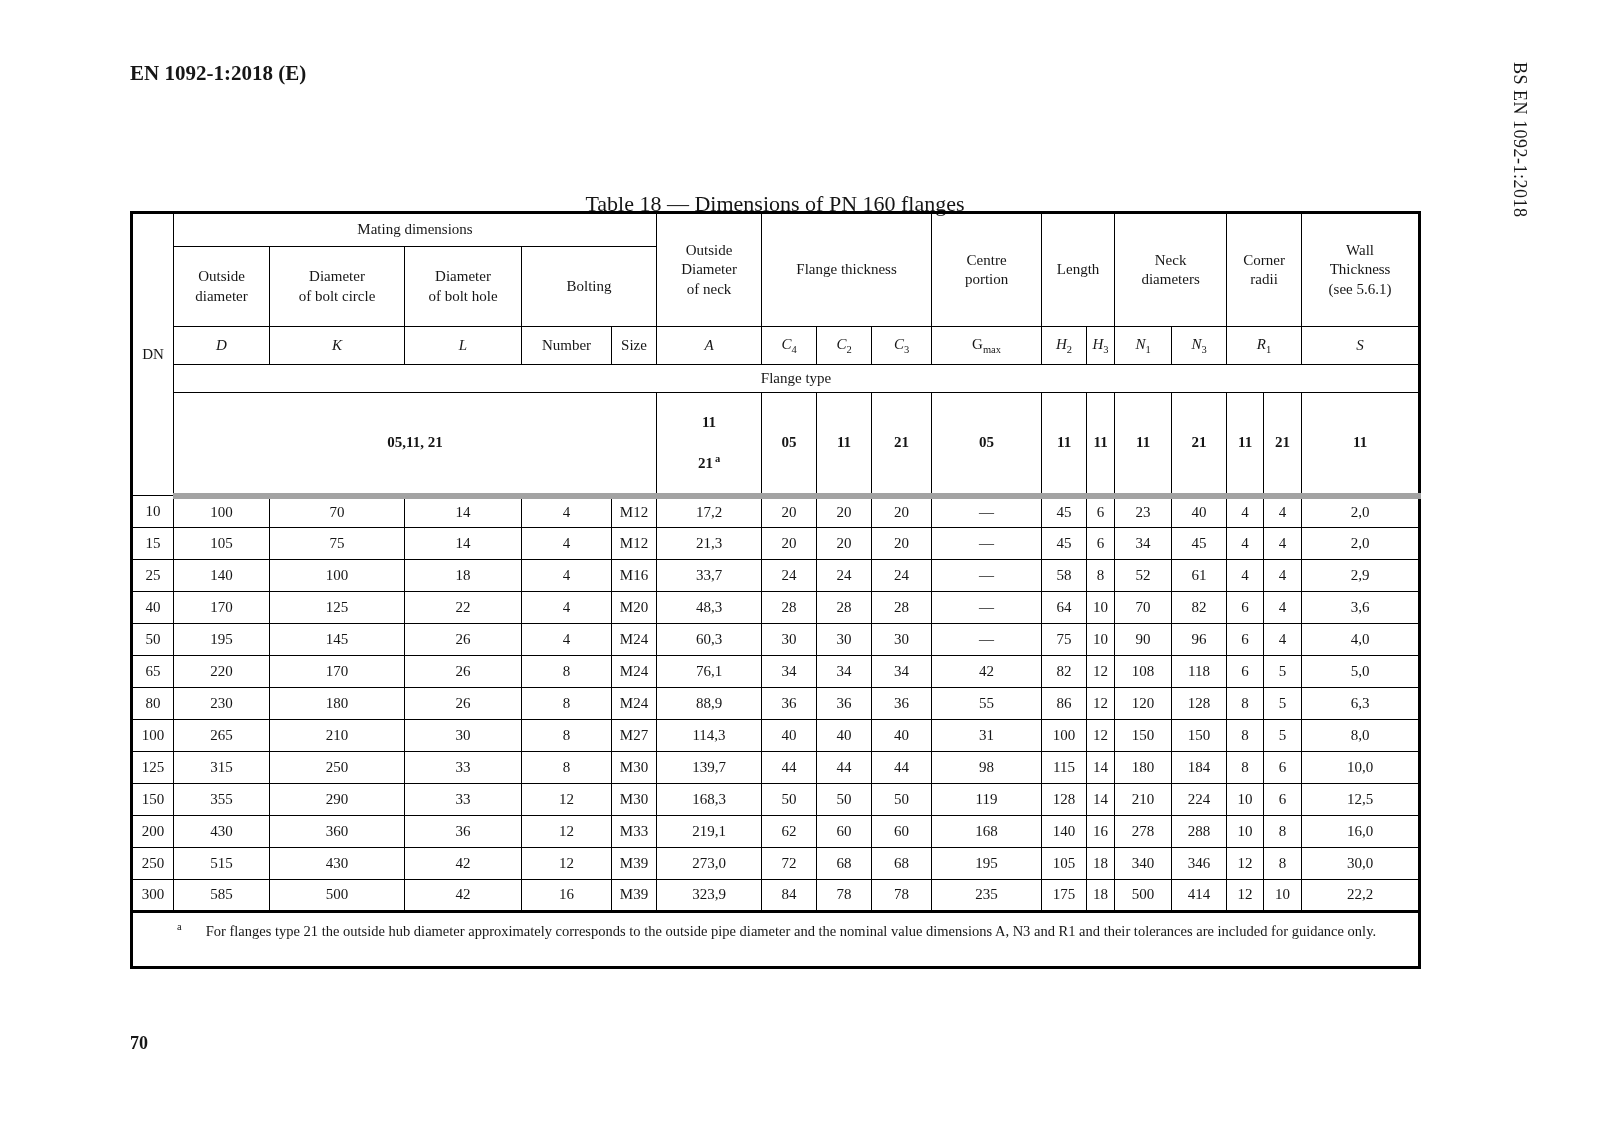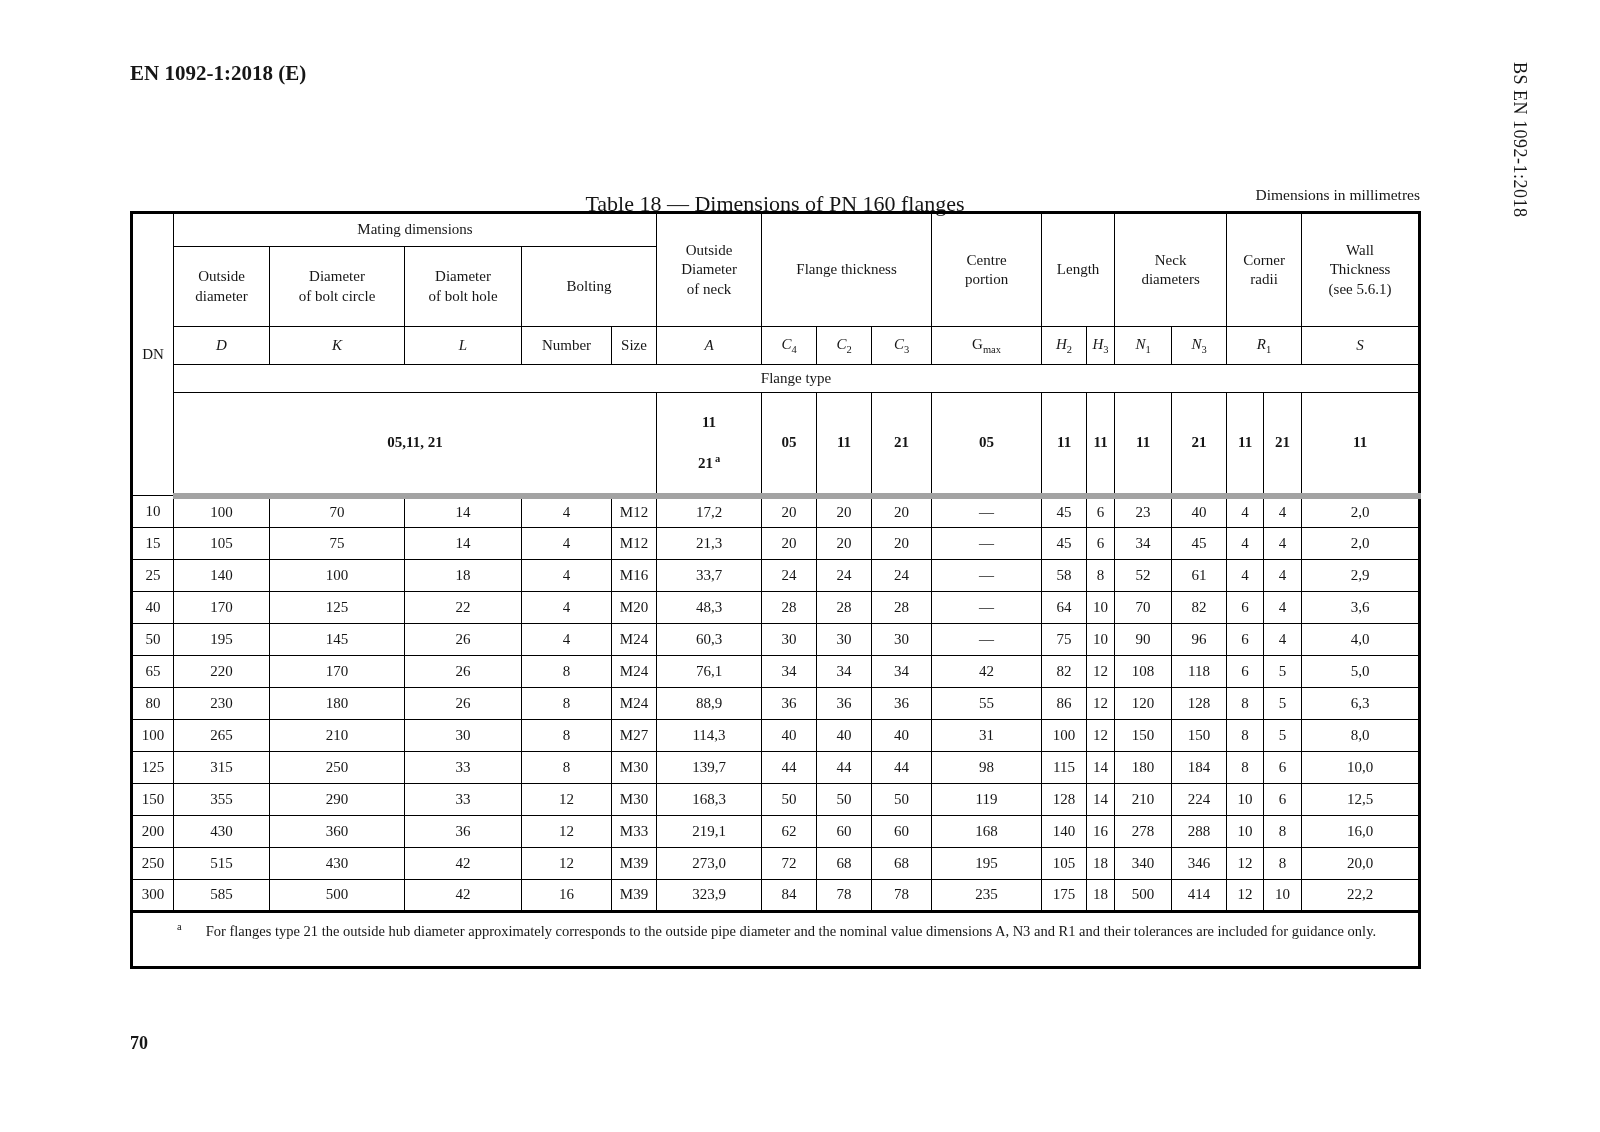--- a/index.html
+++ b/index.html
@@ -48,21 +48,20 @@
   .fn-marker { font-size:12px; vertical-align:super; margin:0 24px 0 2px; }
 </style>
 </head>
 <body>
 
 <div class="page">
 
   <div class="doc-header">EN 1092-1:2018 (E)</div>
   <div class="vertical-ref">BS EN 1092-1:2018</div>
   <div class="table-title">Table 18 — Dimensions of PN 160 flanges</div>
-  <div class="units-note">Dimensions in millimetres</div>
 
   <table class="dim-table">
     <colgroup>
       <col style="width:42px">
         <col style="width:96px">
         <col style="width:135px">
         <col style="width:117px">
       <col style="width:90px">
         <col style="width:45px">
         <col style="width:105px">
@@ -378,21 +377,21 @@
     <td>72</td>
     <td>68</td>
     <td>68</td>
     <td>195</td>
     <td>105</td>
     <td>18</td>
     <td>340</td>
     <td>346</td>
     <td>12</td>
     <td>8</td>
-    <td>20,0</td>
+    <td>30,0</td>
   </tr>
         <tr>
     <td>300</td>
     <td>585</td>
     <td>500</td>
     <td>42</td>
     <td>16</td>
     <td>M39</td>
     <td>323,9</td>
     <td>84</td>

